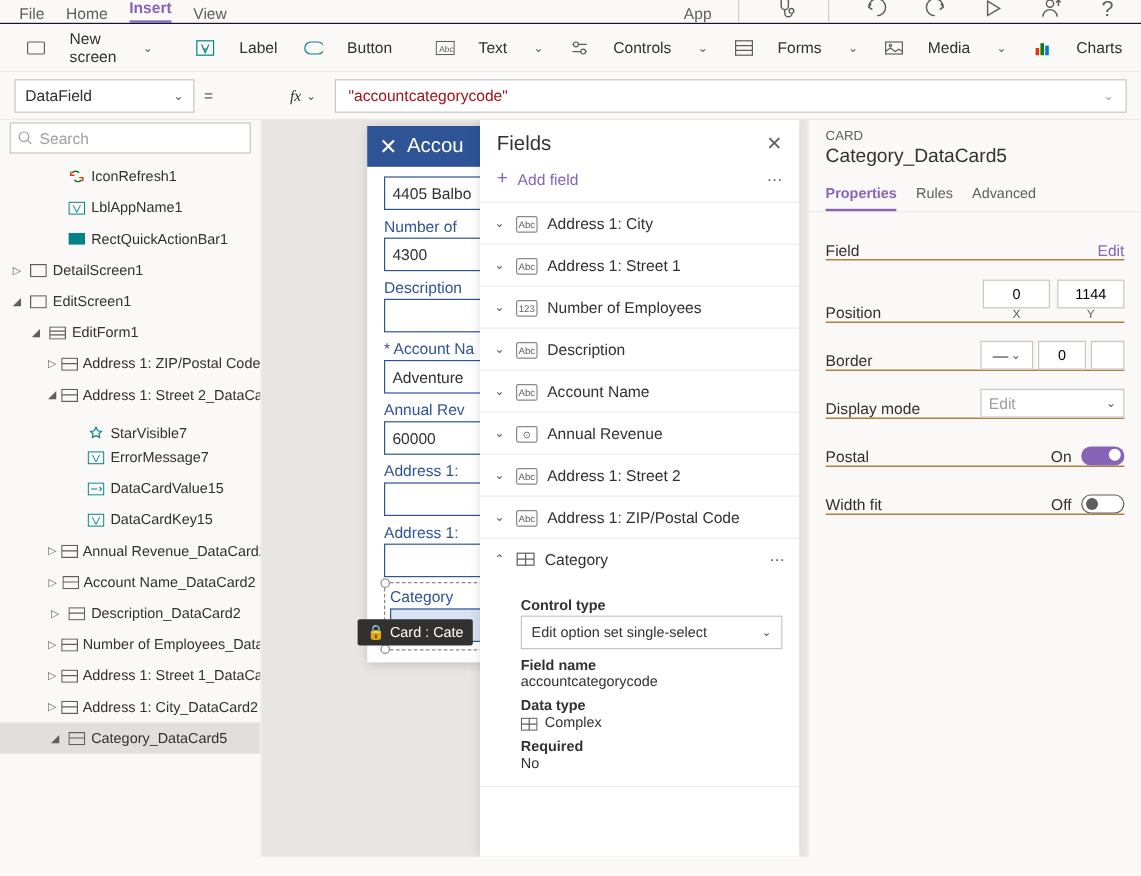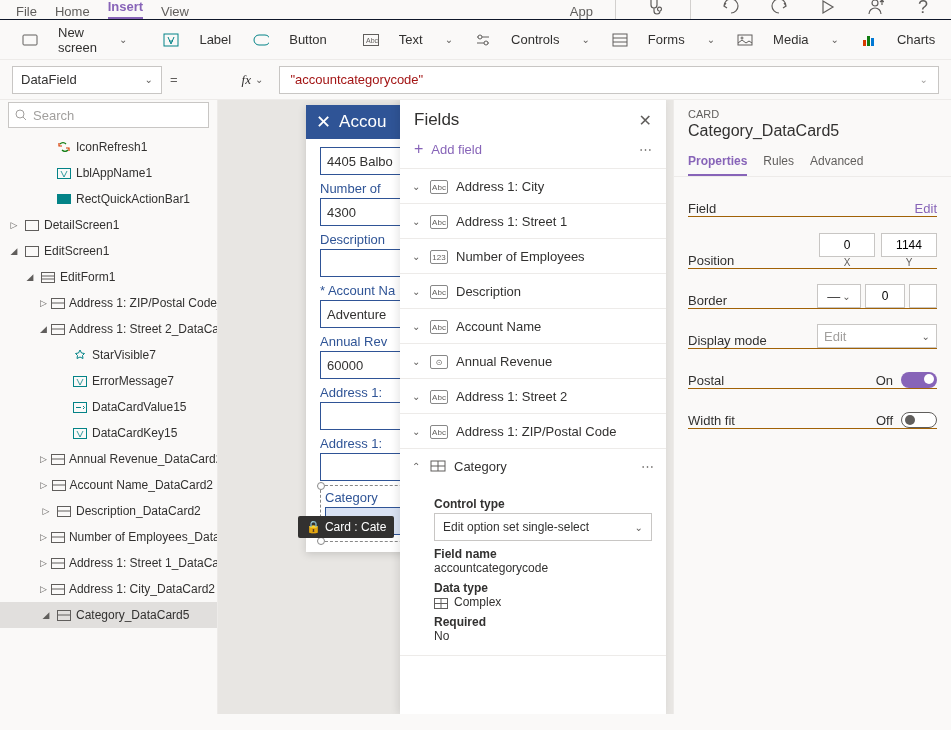--- a/index.html
+++ b/index.html
@@ -309,21 +309,21 @@
         <div class="tree-item" style="padding-left: 40px;">
           <span class="ti-arrow">◢</span>
           <span class="ti-icon">
             <svg width="14" height="11" fill="none" stroke="#605e5c">
               <rect x="0.5" y="0.5" width="13" height="10"></rect>
               <path d="M0.5 5h13"></path>
             </svg>
           </span>
           <span>Address 1: Street 2_DataCar</span>
         </div>
-        <div class="tree-item" style="padding-left: 56px;">
+        <div class="tree-item" style="padding-left: 56px; align-items: flex-end;">
           <span class="ti-arrow"></span>
           <span class="ti-icon">
             <svg width="12" height="12" fill="none" stroke="#038387">
               <path d="M6 1l1.5 3 3 .5-2 2 .5 3L6 8l-3 1.5.5-3-2-2 3-.5z"></path>
             </svg>
           </span>
           <span>StarVisible7</span>
         </div>
         <div class="tree-item" style="padding-left: 56px;">
           <span class="ti-arrow"></span>

